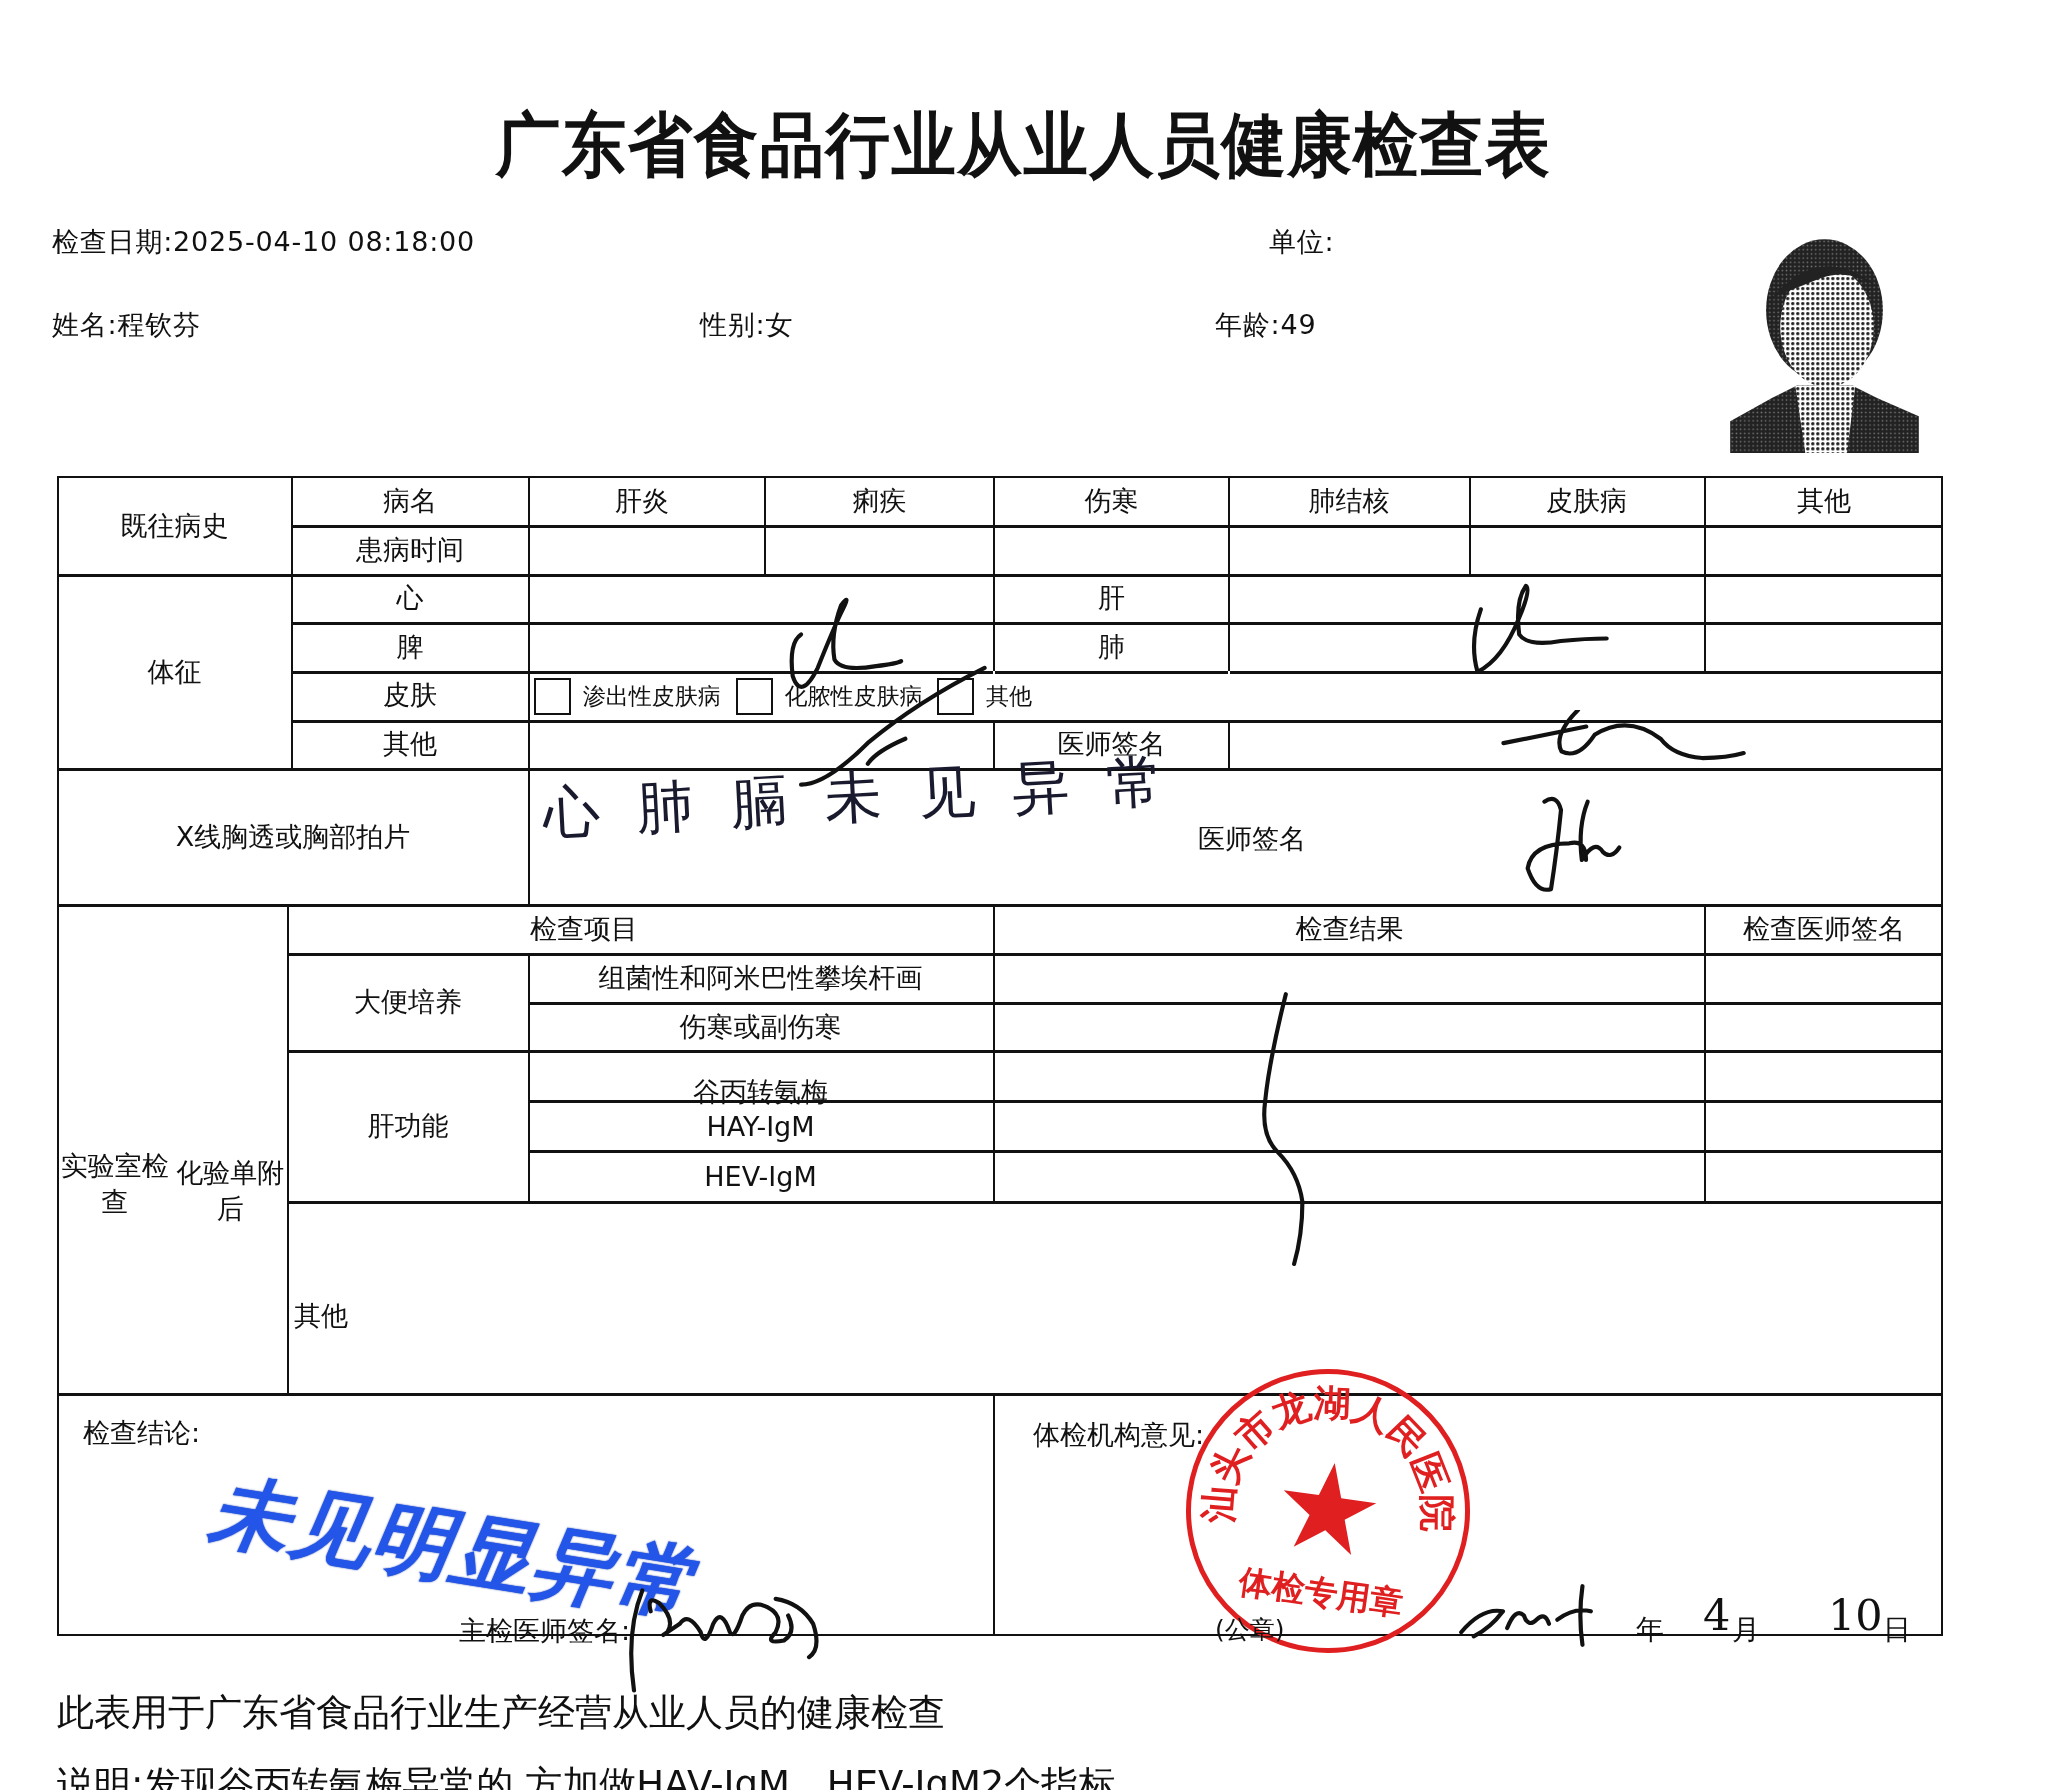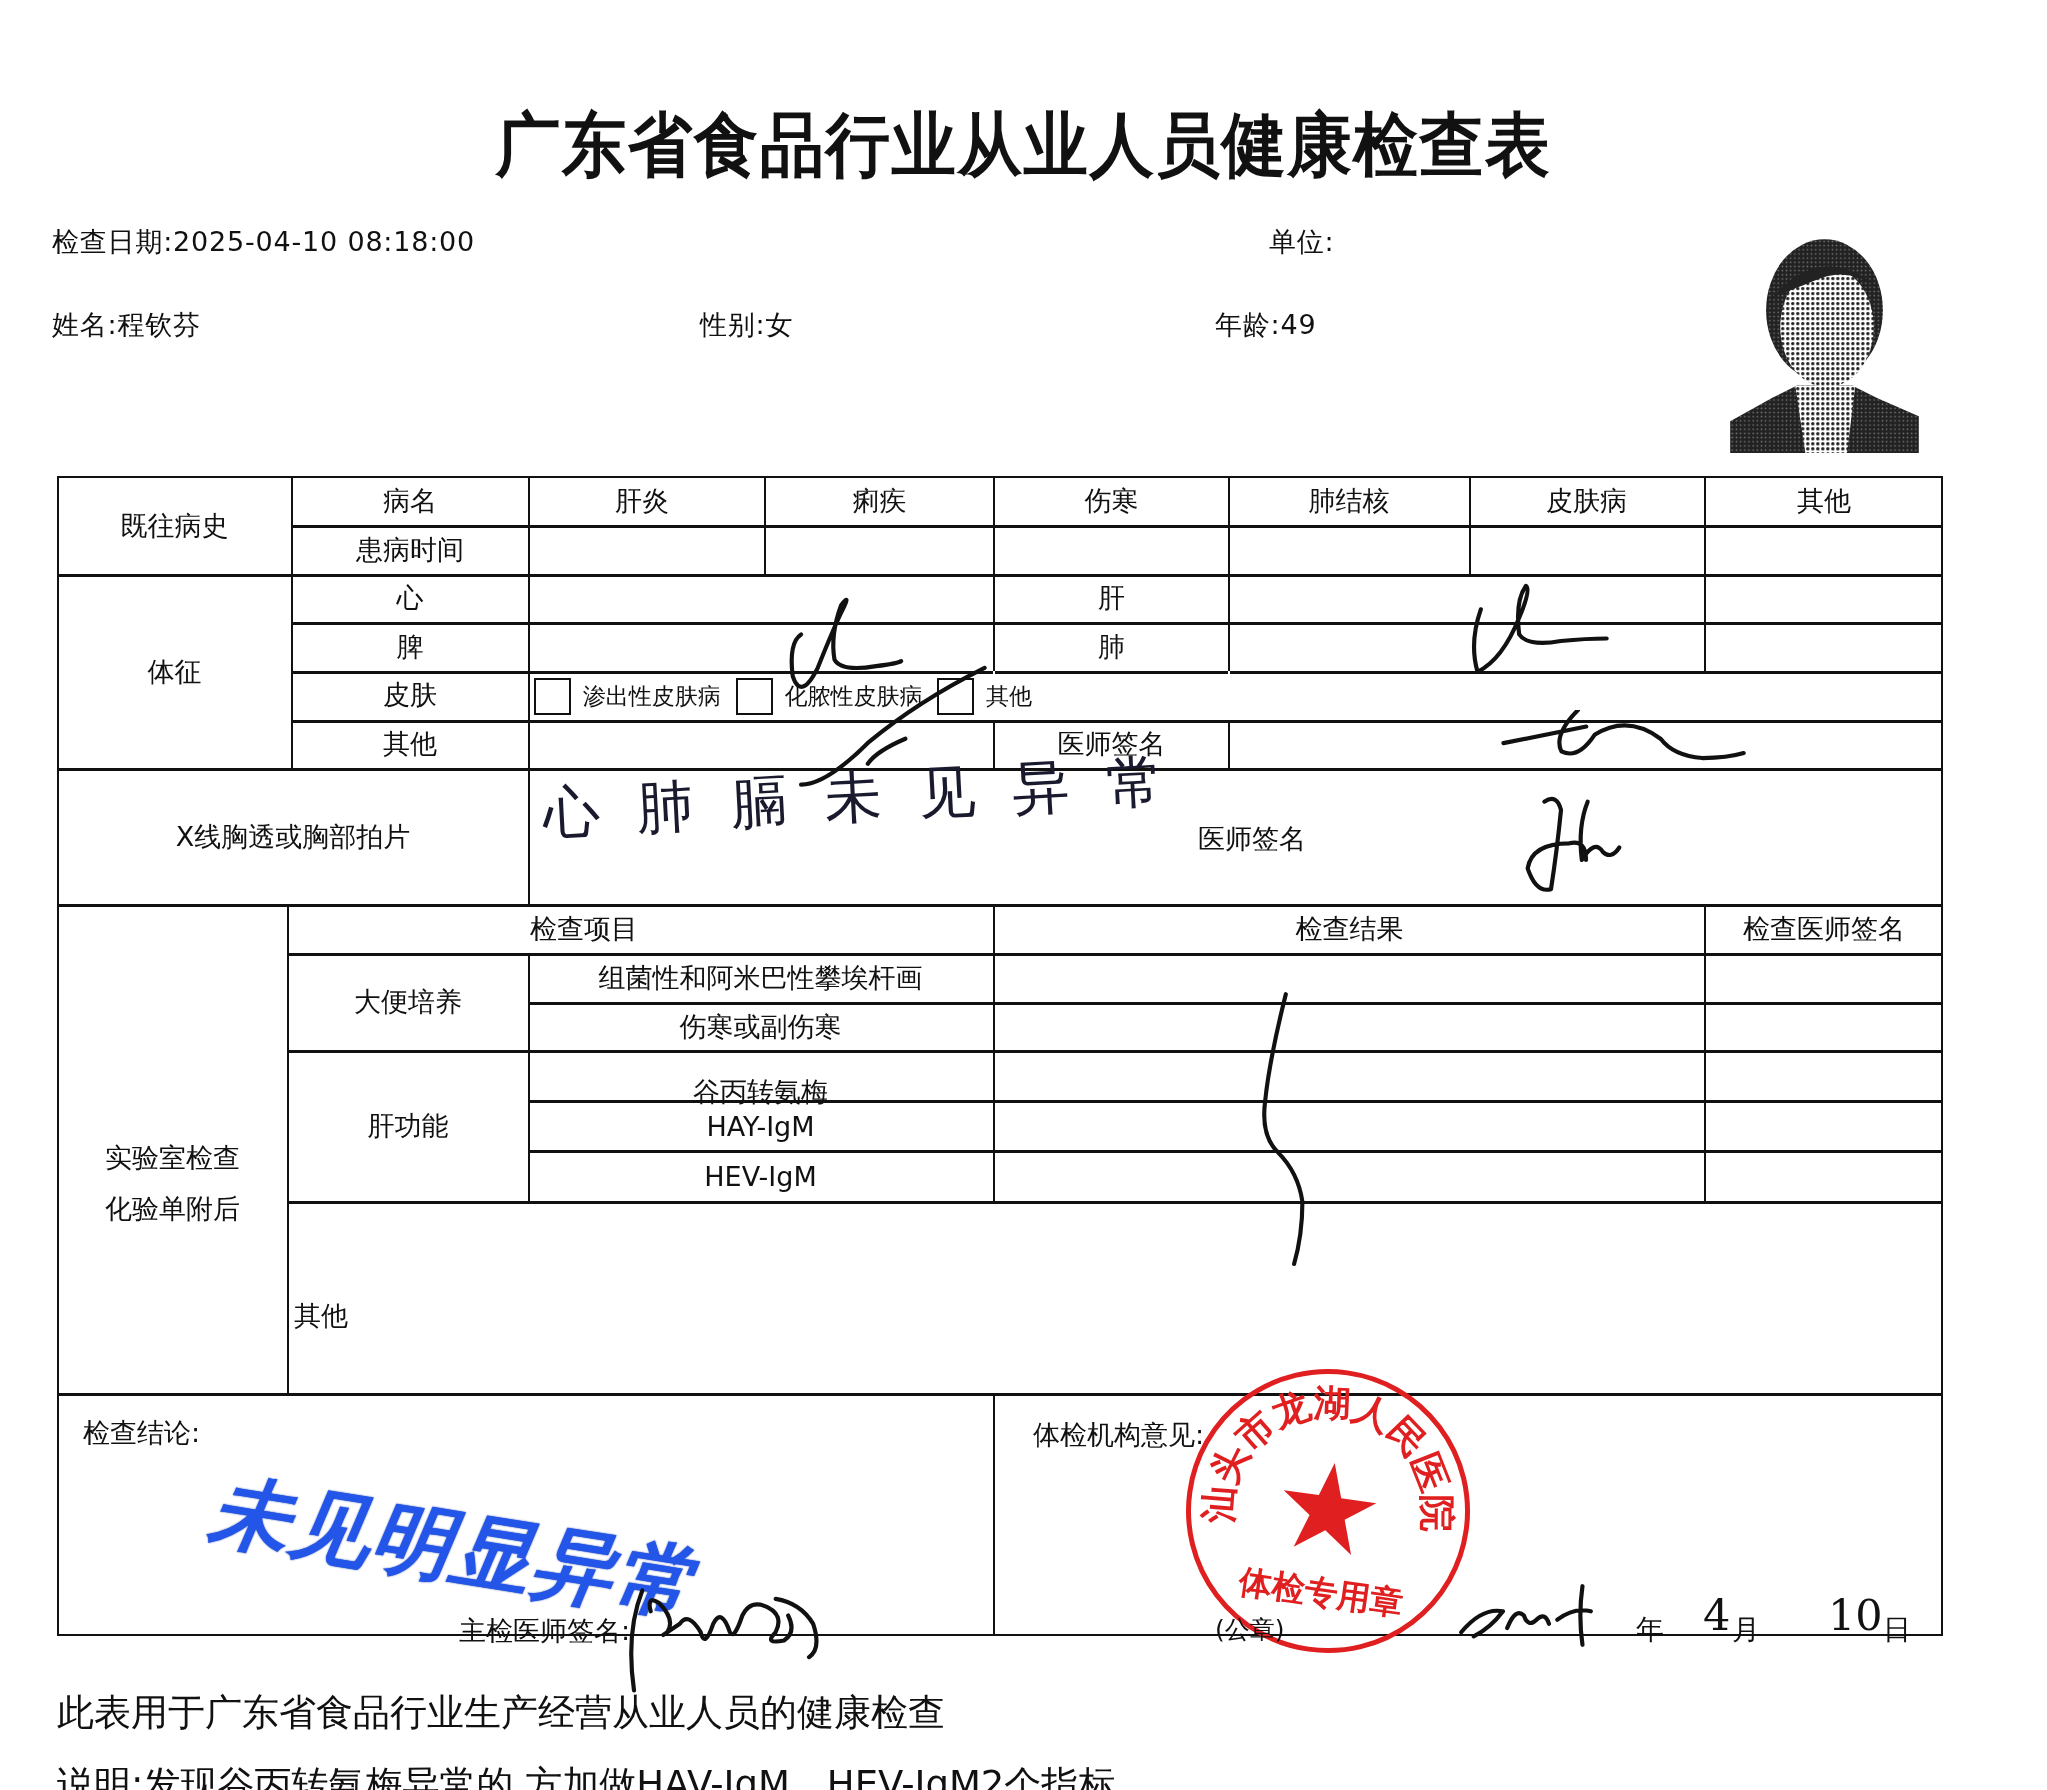--- a/index.html
+++ b/index.html
@@ -157,21 +157,21 @@
   <path d="M10 40 Q60 30 110 20 M100 0 Q70 30 80 50 Q100 60 120 30 Q160 5 200 35 Q215 55 250 58 Q280 58 300 52"></path>
 </svg>
 
 <div class="cell" style="left:57px; top:769px; width:472px; height:136px;">X线胸透或胸部拍片</div>
 <div class="xray-result">心肺膈未见异常</div>
 <div class="cell" style="left:1177px; top:814px; width:150px; height:50px;">医师签名</div>
 <svg class="handwriting" style="left:1511px; top:793px;" width="200" height="109" viewBox="0 0 240 130">
   <path d="M40 10 Q55 0 60 20 Q55 70 48 115 Q30 120 20 90 Q25 60 70 60 Q90 55 90 80 M92 10 Q80 40 85 80 Q100 55 110 70 Q120 80 130 65"></path>
 </svg>
 
-<div class="cell" style="left:57px; top:905px; width:231px; height:489px; flex-direction:column; padding-top:68px;">
+<div class="cell" style="left:57px; top:905px; width:231px; height:489px; padding-top:68px;">
   <div>实验室检查</div>
   <div style="margin-top:15px;">化验单附后</div>
 </div>
 <div class="cell" style="left:272px; top:905px; width:624px; height:48px;">检查项目</div>
 <div class="cell" style="left:994px; top:905px; width:711px; height:48px;">检查结果</div>
 <div class="cell" style="left:1705px; top:905px; width:238px; height:48px;">检查医师签名</div>
 
 <div class="cell" style="left:288px; top:953px; width:240px; height:98px;">大便培养</div>
 <div class="cell" style="left:528px; top:953px; width:465px; height:49px;">组菌性和阿米巴性攀埃杆画</div>
 <div class="cell" style="left:528px; top:1003px; width:465px; height:48px;">伤寒或副伤寒</div>

